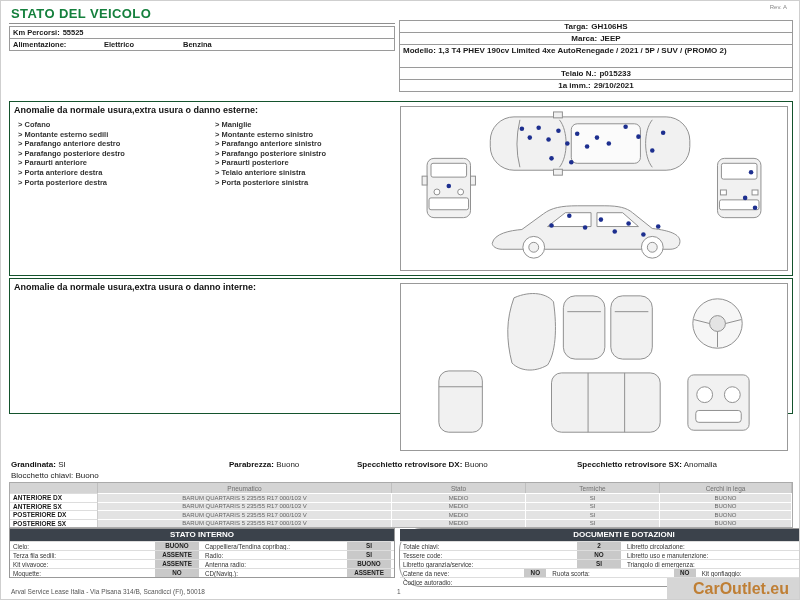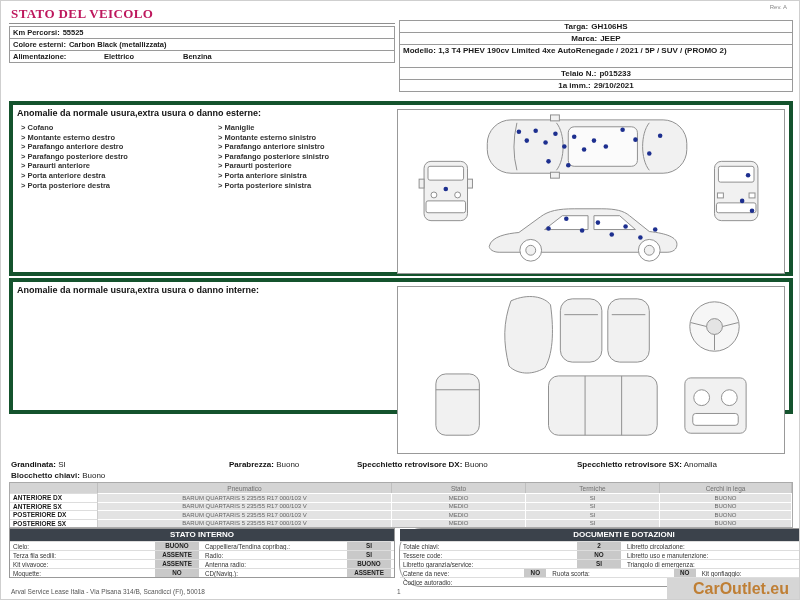--- a/index.html
+++ b/index.html
@@ -1,34 +1,34 @@
 <!DOCTYPE html>
 <html><head>
 <meta charset="utf-8">
 <style>
   * { margin:0; padding:0; box-sizing:border-box; }
   html,body { background:#ffffff; }
   body { font-family:"Liberation Sans", sans-serif; color:#222; }
   .page { position:relative; width:800px; height:600px; background:#fff; border:1px solid #cfcfcf; overflow:hidden; }
 
-  .title { position:absolute; left:10px; top:5px; font-size:13px; font-weight:bold; color:#be185d; letter-spacing:.4px;font-family:Liberation Serif, serif; }
+  .title { position:absolute; left:10px; top:5px; font-size:13px; font-weight:bold; color:#15803d; letter-spacing:.4px; }
   .title-rule { position:absolute; left:8px; top:22px; width:386px; height:1px; background:#8f8f8f; }
   .rev { position:absolute; right:12px; top:3px; font-size:6px; color:#888; }
 
   .info-col { position:absolute; }
   .info-left { left:8px; top:26px; width:386px; }
   .info-right { left:398px; top:20px; width:394px; }
   .field { border:1px solid #9a9a9a; margin-top:-1px; background:#fff; padding:1px 3px; font-size:7.5px; font-weight:bold; color:#1a1a1a; min-height:12px; display:flex; align-items:center; gap:3px; }
   .field.block { display:block; min-height:24px; line-height:10px; }
   .f-label { white-space:nowrap; }
   .f-label.w88 { width:88px; }
   .f-value.w76 { width:76px; }
   .info-right .field { font-size:8px;justify-content:center; }
 
-  .section { position:absolute; left:8px; width:784px; border:4px solid #14532d; background:#fff; }
+  .section { position:absolute; left:8px; width:784px; border:1px solid #14532d; background:#fff; }
   #ext-section { top:100px; height:175px; }
   #int-section { top:277px; height:136px; }
   .section-title { padding:3px 4px 1px 4px; font-size:9px; font-weight:bold; color:#111; }
   .items { position:absolute; left:8px; top:18px; font-size:7.5px; font-weight:bold; color:#333; line-height:9.6px; }
   .items-right { left:205px; }
   .item::before { content:"> "; }
   .diagram-box { position:absolute; top:4px; right:4px; width:388px; border:1px solid #999; background:#fff; }
   #ext-section .diagram-box { height:165px; }
   #int-section .diagram-box { height:168px; }
   .diagram-box svg { display:block; width:100%; height:100%; }
@@ -69,24 +69,20 @@
   <div class="title">STATO DEL VEICOLO</div>
   <div class="title-rule"></div>
   <div class="rev">Rev. A</div>
 
   <div class="info-col info-left">
     <div class="field">
       <span class="f-label">Km Percorsi:</span>
       <span class="f-value">55525</span>
     </div>
     <div class="field">
-      <span class="f-label">Colore esterni:</span>
-      <span class="f-value">Carbon Black (metallizzata)</span>
-    </div>
-    <div class="field">
       <span class="f-label w88">Alimentazione:</span>
       <span class="f-value w76">Elettrico</span>
       <span class="f-value">Benzina</span>
     </div>
   </div>
 
   <div class="info-col info-right">
     <div class="field">
       <span class="f-label">Targa:</span>
       <span class="f-value">GH106HS</span>
@@ -106,34 +102,34 @@
     <div class="field">
       <span class="f-label">1a imm.:</span>
       <span class="f-value">29/10/2021</span>
     </div>
   </div>
 
   <div class="section" id="ext-section">
     <div class="section-title">Anomalie da normale usura,extra usura o danno esterne:</div>
     <div class="items">
       <div class="item">Cofano</div>
-      <div class="item">Montante esterno destro</div>
+      <div class="item">Montante esterno sedili</div>
       <div class="item">Parafango anteriore destro</div>
       <div class="item">Parafango posteriore destro</div>
       <div class="item">Paraurti anteriore</div>
       <div class="item">Porta anteriore destra</div>
       <div class="item">Porta posteriore destra</div>
     </div>
     <div class="items items-right">
       <div class="item">Maniglie</div>
       <div class="item">Montante esterno sinistro</div>
       <div class="item">Parafango anteriore sinistro</div>
       <div class="item">Parafango posteriore sinistro</div>
       <div class="item">Paraurti posteriore</div>
-      <div class="item">Porta anteriore sinistra</div>
+      <div class="item">Telaio anteriore sinistra</div>
       <div class="item">Porta posteriore sinistra</div>
     </div>
     <div class="diagram-box">
       <svg viewBox="0 0 386 165">
         <g stroke="#8f8f8f" stroke-width="1" fill="#f1f1f1">
           <rect x="24" y="52" width="44" height="60" rx="7"></rect>
           <rect x="28" y="57" width="36" height="14" rx="2" fill="#ffffff"></rect>
           <rect x="26" y="92" width="40" height="12" rx="2" fill="#ffffff"></rect>
           <circle cx="34" cy="86" r="3" fill="#ffffff"></circle>
           <circle cx="58" cy="86" r="3" fill="#ffffff"></circle>
@@ -252,21 +248,21 @@
     <span class="cond-pair cp3">
       <span class="c-label">Specchietto retrovisore DX:</span>
       <span class="c-value">Buono</span>
     </span>
     <span class="cond-pair cp4">
       <span class="c-label">Specchietto retrovisore SX:</span>
       <span class="c-value">Anomalia</span>
     </span>
   </div>
   <div class="cond-row2">
-    <span class="c-label" style="font-weight:bold">Blocchetto chiavi:</span>
+    <span class="c-label" style="font-weight:normal">Blocchetto chiavi:</span>
     <span class="c-value">Buono</span>
   </div>
 
   <div class="tire-table">
     <div class="tt-row tt-head">
       <div></div>
       <div>Pneumatico</div>
       <div>Stato</div>
       <div>Termiche</div>
       <div>Cerchi in lega</div>

